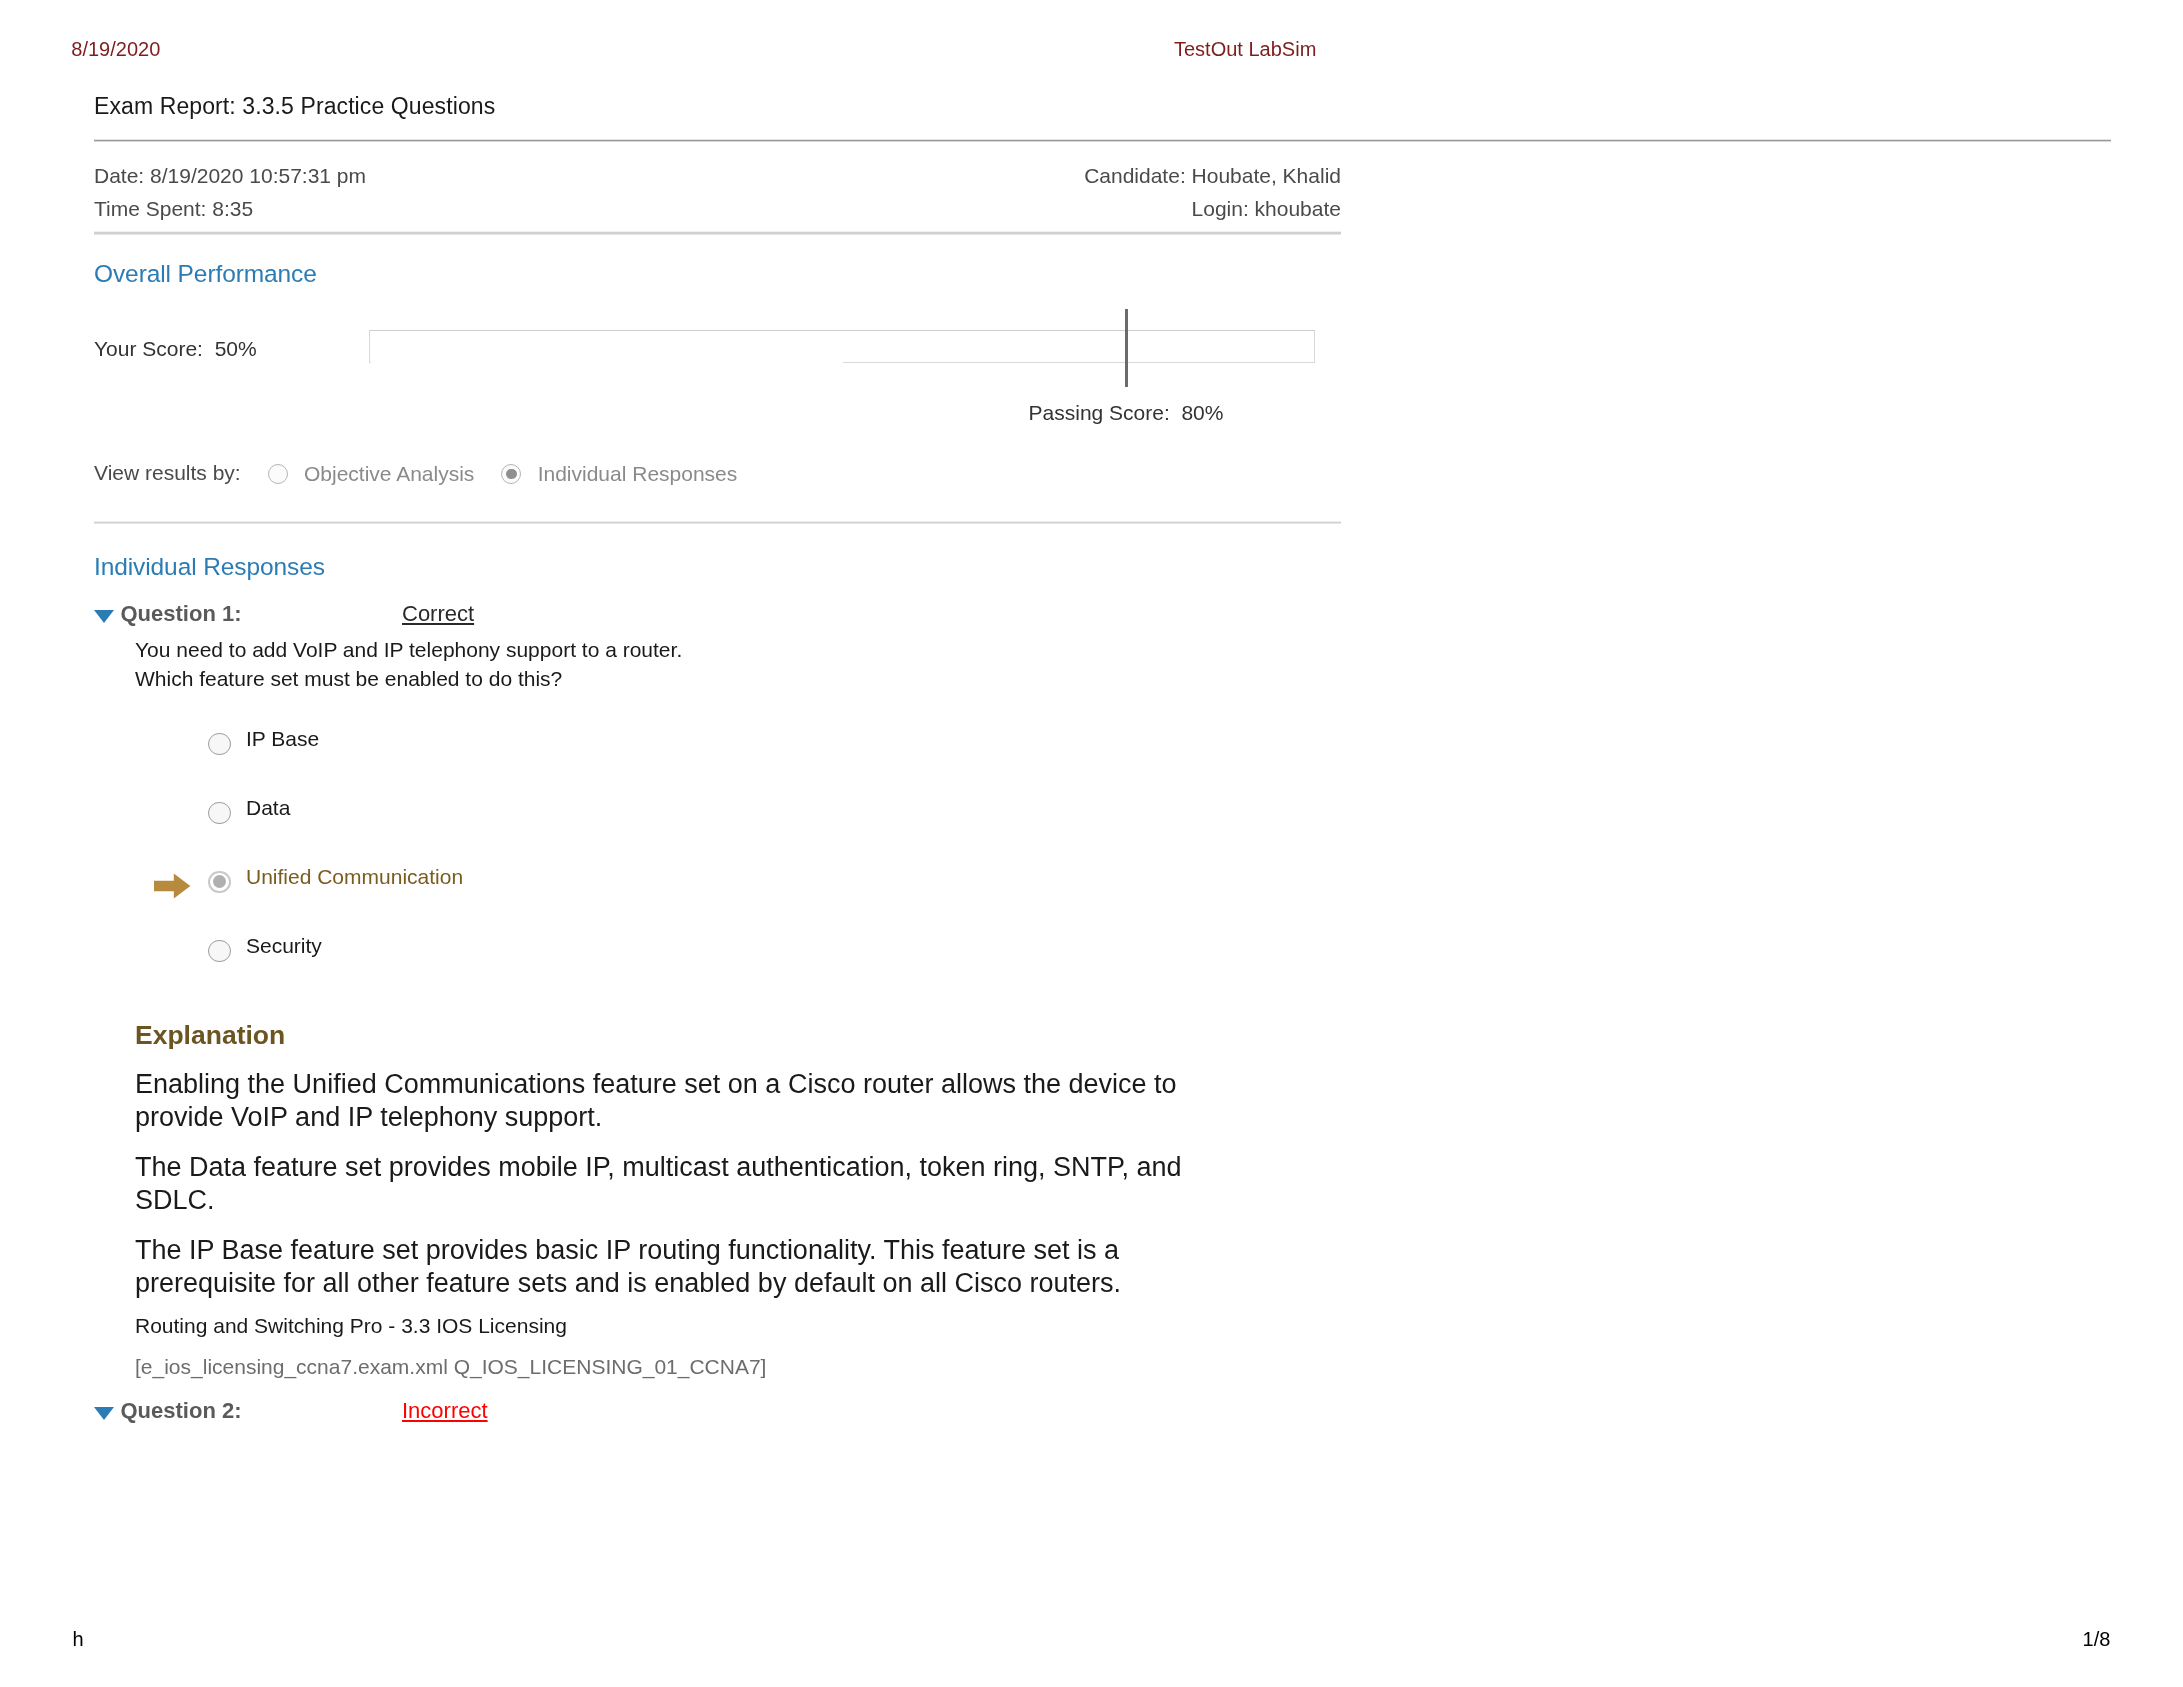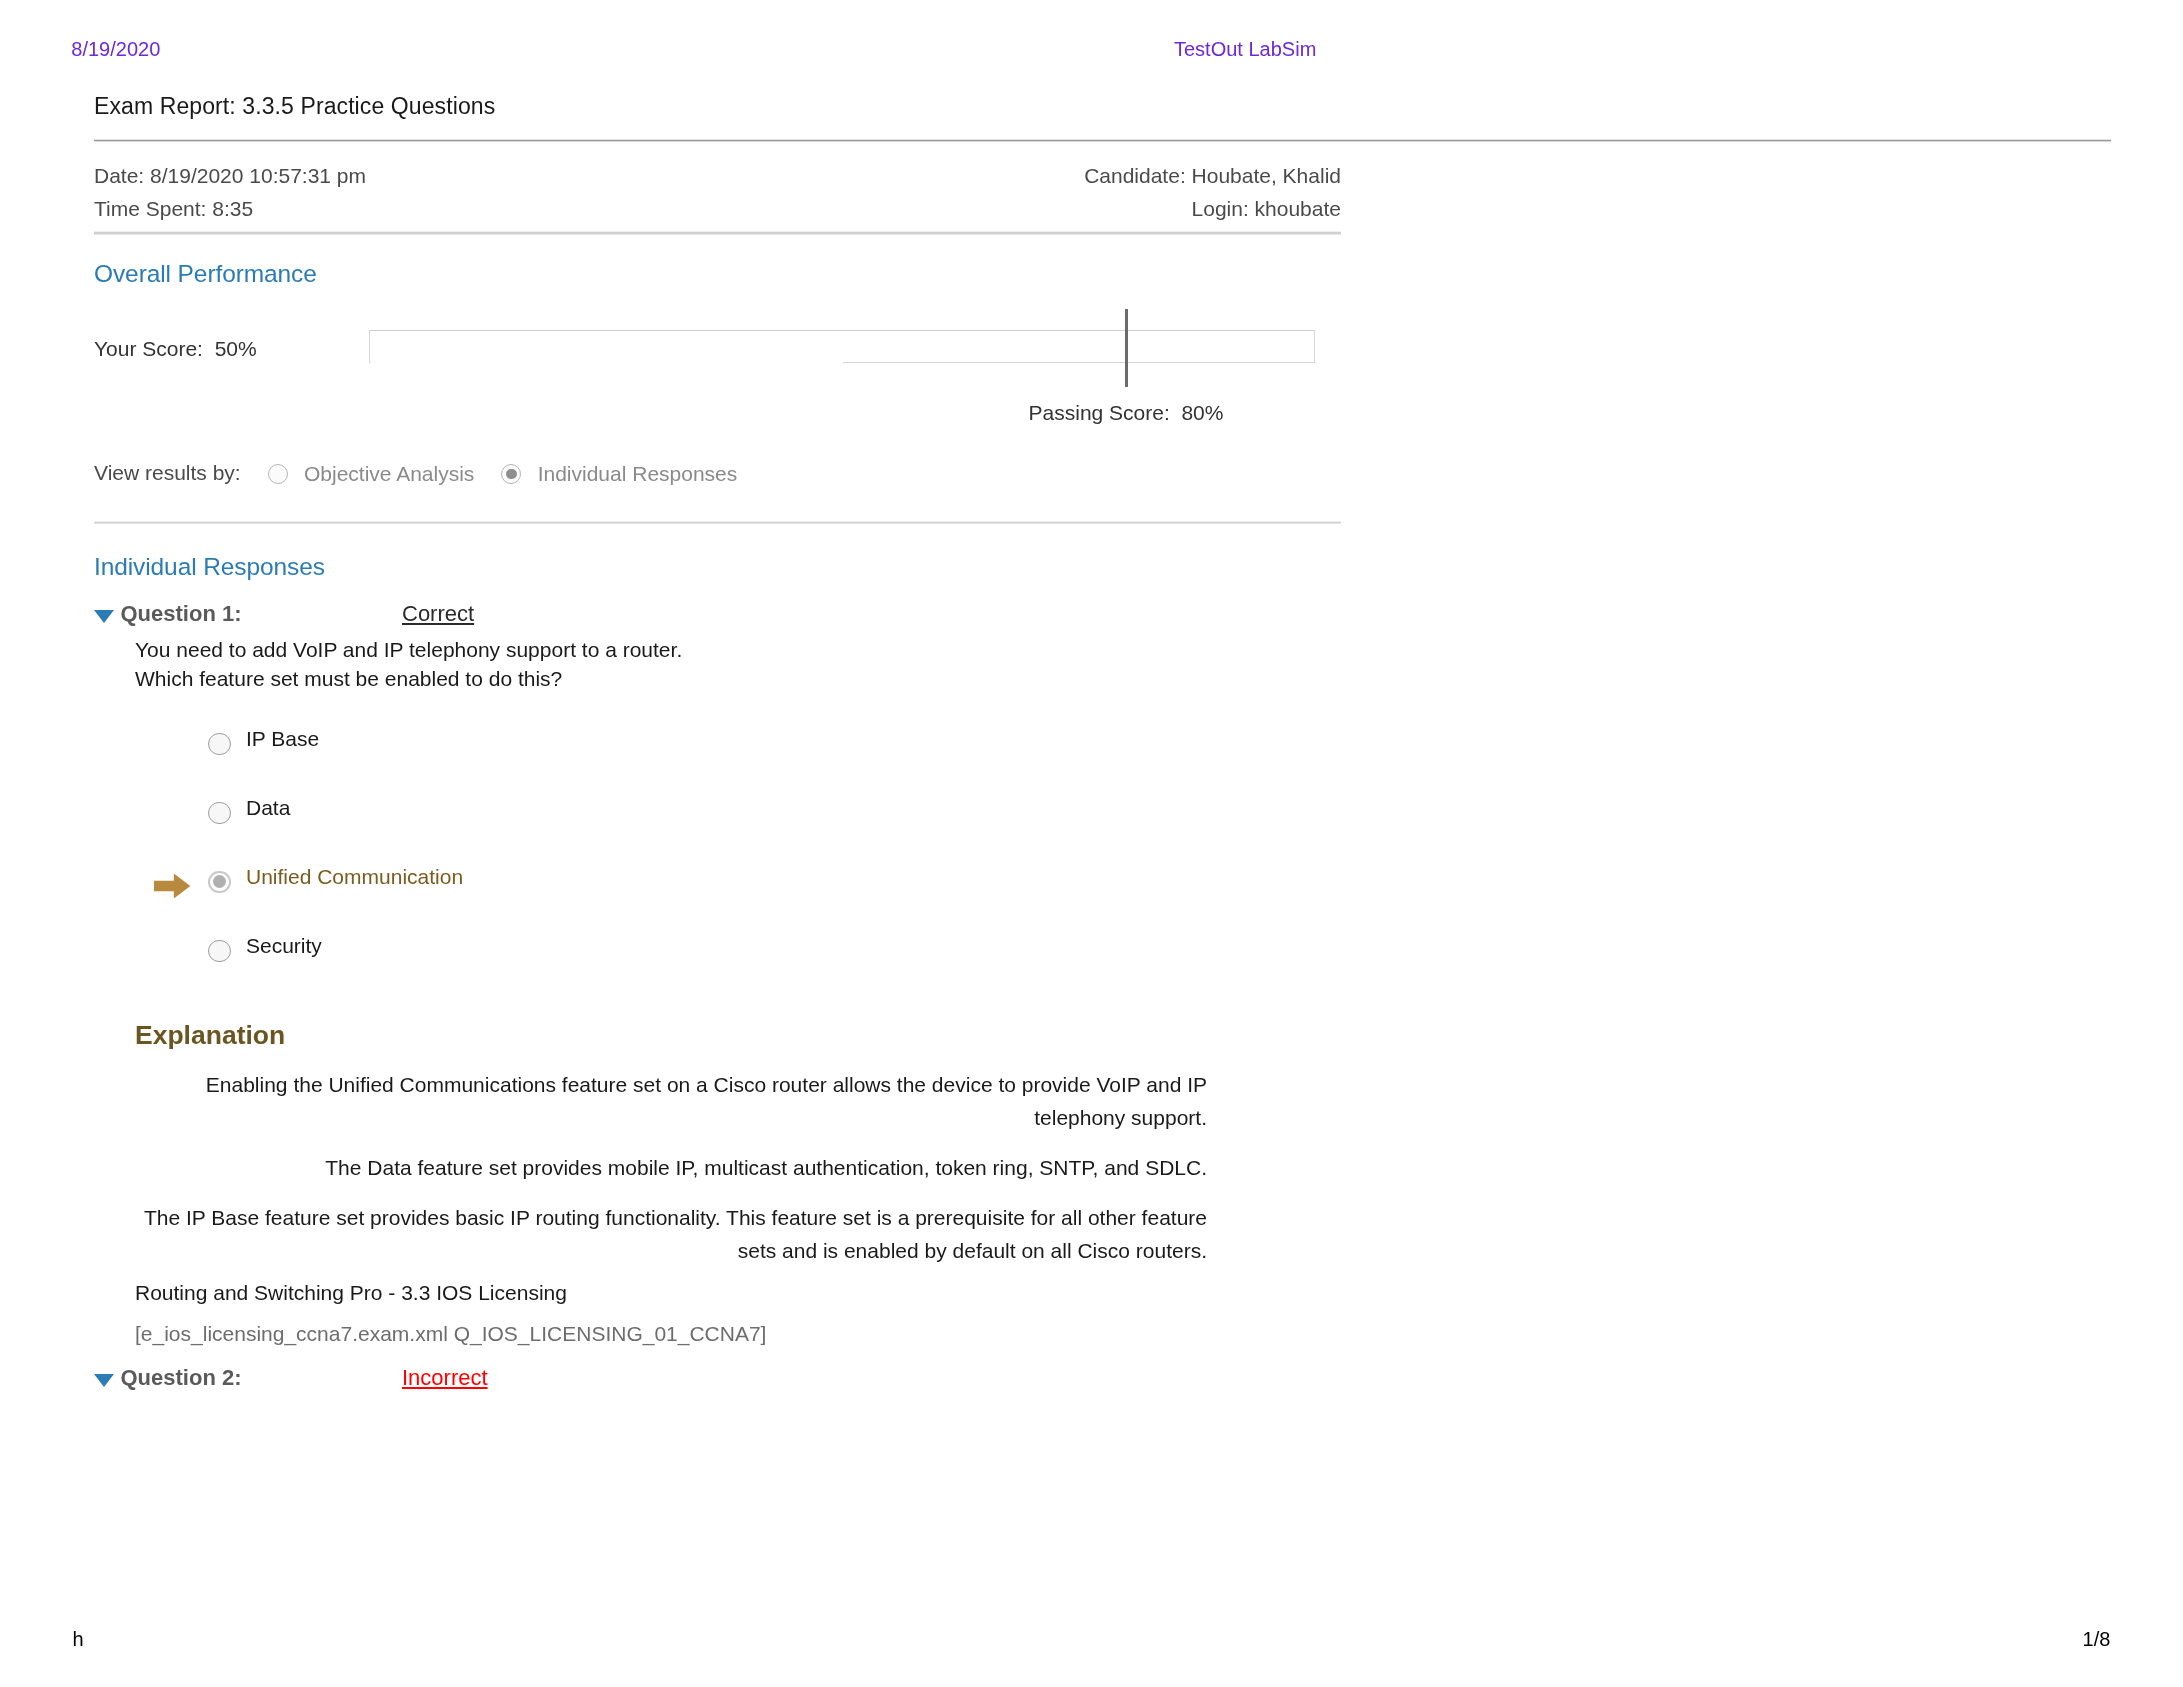--- a/index.html
+++ b/index.html
@@ -24,21 +24,21 @@
   }
 
   
   .print-header {
     position: absolute;
     top: 38px;
     left: 66px;
     right: 66px;
     height: 26.5px;
     font-size: 20px;
-    color: #6d28d9;
+    color: #7f1d1d;
   }
   .print-header .ph-left {
     position: absolute;
     left: 5.3px;
     top: 0;
   }
   .print-header .ph-center {
     position: absolute;
     left: 1108px;
     top: 0;
@@ -335,26 +335,25 @@
   .ans-text.selected { color: #7a5c1e; }
 
   .sub-head {
     font-size: 26.5px;
     font-weight: bold;
     color: #6b5520;
     margin-top: 26.5px;
     margin-bottom: 4px;
   }
   .para {
-    font-size: 21px;
+    font-size: 27px;
     color: #1a1a1a;
     line-height: 33px;
     margin-top: 17px;
     max-width: 1072px;
-    text-align: right;
   }
   .ref-line {
     font-size: 21px;
     color: #1a1a1a;
     line-height: 32px;
     margin-top: 9.3px;
   }
   .ref-line.dim { color: #6d6d6d; }
 </style>
 </head>

